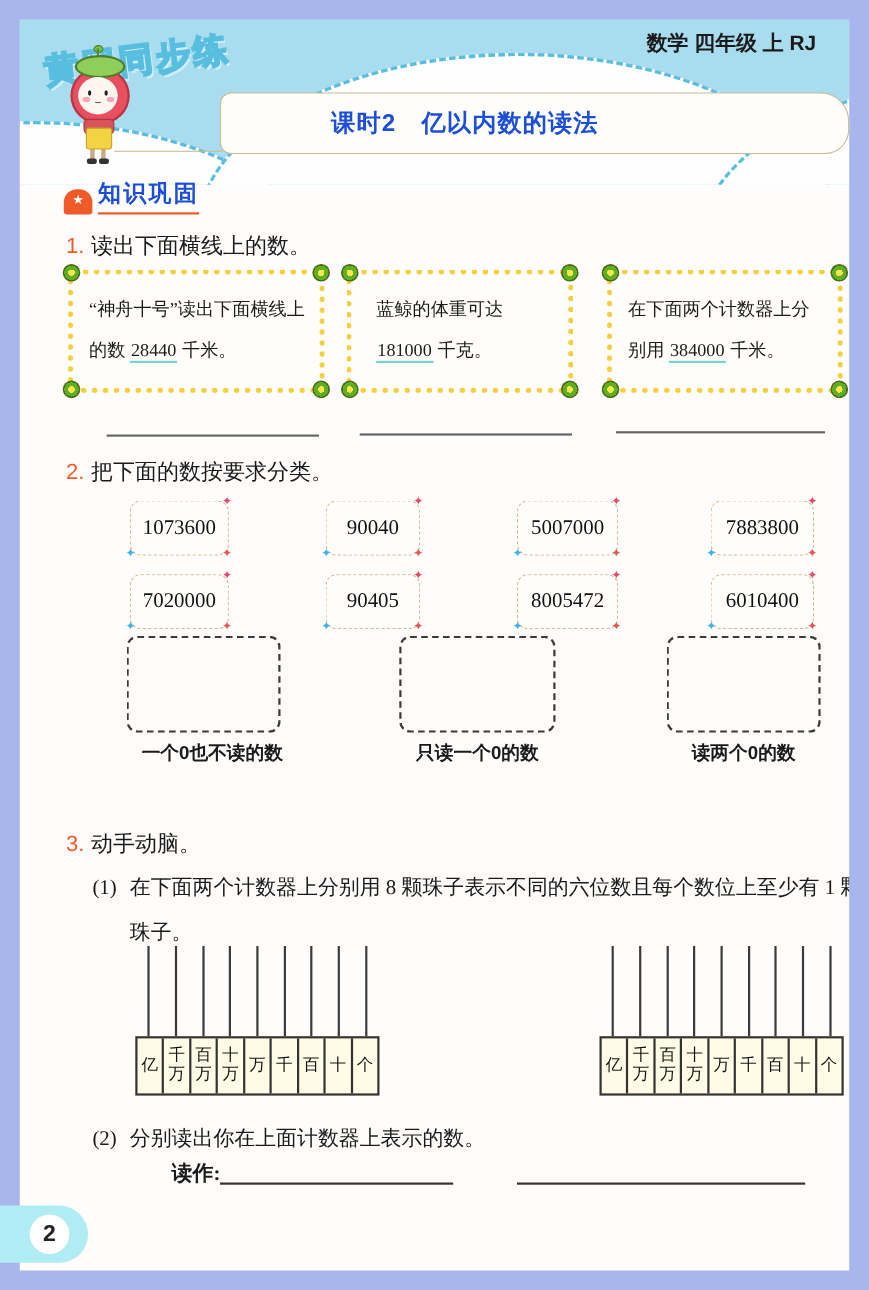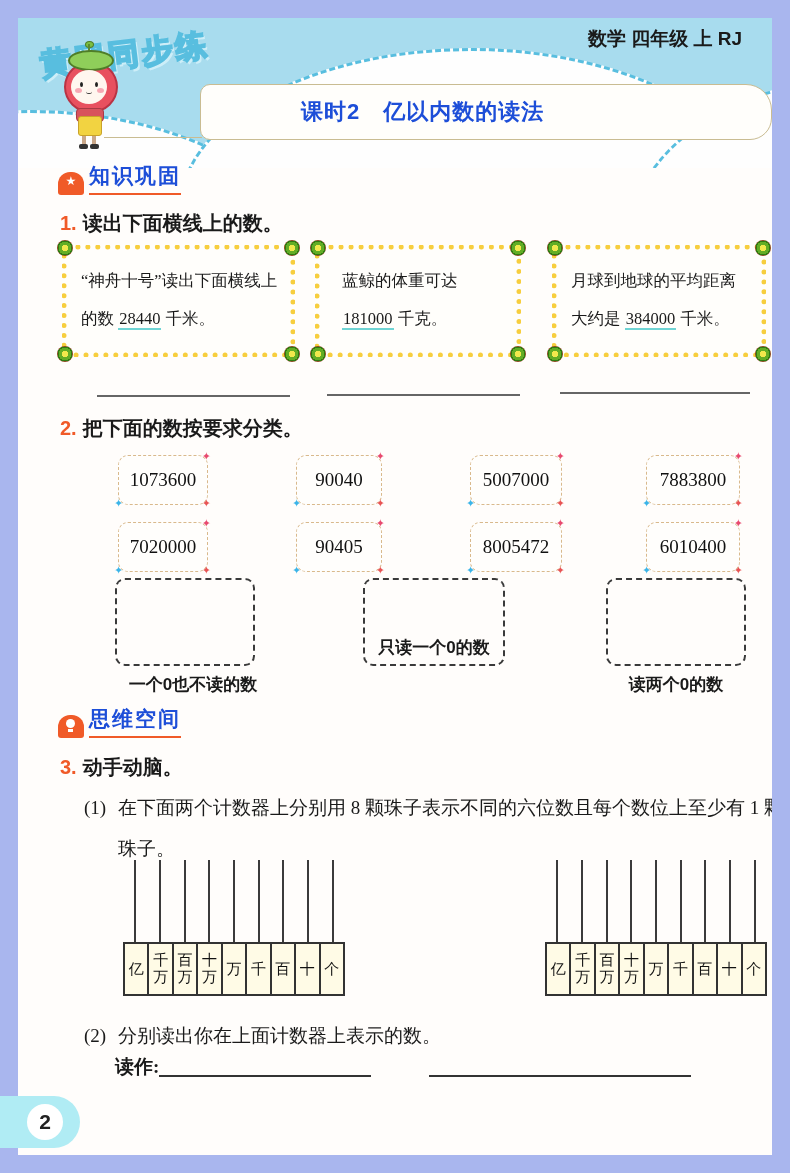--- a/index.html
+++ b/index.html
@@ -39,21 +39,21 @@
 
   
   .section{position:absolute;display:flex;align-items:flex-end;z-index:3;}
   .badge-icon{width:26px;height:23px;background:#f05a28;border-radius:12px 12px 3px 3px;position:relative;margin-right:5px;}
   .badge-icon.star::after{content:"★";position:absolute;left:0;right:0;top:2px;text-align:center;font-size:12px;color:#fff;}
   .badge-icon .bulb{position:absolute;left:8px;top:4px;width:9px;height:9px;background:#fff;border-radius:50%;}
   .badge-icon .bulb-base{position:absolute;left:10px;top:14px;width:5px;height:3px;background:#fff;}
   .section-label{font-size:21px;font-weight:bold;color:#1d4ed8;letter-spacing:2px;border-bottom:2.5px solid #f05a28;padding-bottom:3px;}
 
   
-  .q-head{position:absolute;font-size:20px;font-weight:bold;color:#1a1a1a;z-index:3;}
+  .q-head{position:absolute;font-size:20px;font-weight:normal;color:#1a1a1a;z-index:3;}
   .q-num{color:#f05a28;margin-right:6px;}
 
   
   .fruit-box{position:absolute;height:112px;border:5px dotted #f7ce3e;border-radius:6px;box-sizing:border-box;background:#fffefb;font-family:"Liberation Serif",serif;font-size:16.5px;color:#1a1a1a;line-height:2.3;padding:12px 10px 4px 14px;z-index:2;}
   .fruit-box .kiwi{position:absolute;width:16px;height:16px;border-radius:50%;background:radial-gradient(circle,#f2e84c 0 3px,#63ad25 3px 6.5px,#2f7a12 6.5px 7.5px,#8a4a20 7.5px);}
   .kiwi.tl{left:-10px;top:-10px;} .kiwi.tr{right:-10px;top:-10px;}
   .kiwi.bl{left:-10px;bottom:-10px;} .kiwi.br{right:-10px;bottom:-10px;}
   .uval{border-bottom:2px solid #6fd4d4;padding:0 1px;}
 
   .ans-line{position:absolute;height:2px;background:#666;z-index:2;}
@@ -74,21 +74,21 @@
   .hang .marker{position:absolute;left:0;top:0;}
 
   .counter{position:absolute;width:222px;z-index:2;}
   .pv-rods{display:flex;height:82px;}
   .rod-slot{flex:1;display:flex;justify-content:center;}
   .rod{width:2px;background:#3b3b3b;height:100%;}
   .pv-cells{display:flex;border:2px solid #333;background:#fffbe6;}
   .pv-cell{flex:1;height:48px;display:flex;align-items:center;justify-content:center;font-family:"Liberation Serif",serif;font-size:15px;line-height:1.12;text-align:center;word-break:break-all;padding:1px;color:#111;}
   .pv-cell + .pv-cell{border-left:2px solid #333;}
 
-  .read-row{position:absolute;z-index:2;font-family:"Liberation Serif",serif;font-size:19px;font-weight:600;color:#1a1a1a;}
+  .read-row{position:absolute;z-index:2;font-family:"Liberation Serif",serif;font-size:19px;font-weight:600;color:#1a1a1a;margin-left:41px;}
   .read-line{display:inline-block;height:1px;border-bottom:2px solid #333;vertical-align:-4px;}
 
   
   .page-tab{position:absolute;left:0;top:1096px;width:80px;height:52px;background:#b0ecf4;border-radius:0 26px 26px 0;z-index:8;}
   .page-tab .circle{position:absolute;left:27px;top:8px;width:36px;height:36px;background:#fff;border-radius:50%;display:flex;align-items:center;justify-content:center;font-size:21px;font-weight:bold;color:#222;}
 </style>
 </head>
 <body>
 
 <div class="frame">
@@ -142,21 +142,21 @@
 
     <div class="fruit-box" style="left:297px;top:227px;width:206px;padding-left:22px;">
       <span class="kiwi tl"></span><span class="kiwi tr"></span>
       <span class="kiwi bl"></span><span class="kiwi br"></span>
       <span>蓝鲸的体重可达 </span><span class="uval">181000</span><span> 千克。</span>
     </div>
 
     <div class="fruit-box" style="left:534px;top:227px;width:214px;">
       <span class="kiwi tl"></span><span class="kiwi tr"></span>
       <span class="kiwi bl"></span><span class="kiwi br"></span>
-      <span>月球到地球的平均距离大约是 </span><span class="uval">384000</span><span> 千米。</span>
+      <span>在下面两个计数器上分别用 </span><span class="uval">384000</span><span> 千米。</span>
     </div>
 
     <div class="ans-line" style="left:79px;top:377px;width:193px;"></div>
     <div class="ans-line" style="left:309px;top:376px;width:193px;"></div>
     <div class="ans-line" style="left:542px;top:374px;width:190px;"></div>
 
     <div class="q-head" style="left:42px;top:397px;">
       <span class="q-num">2.</span><span>把下面的数按要求分类。</span>
     </div>
 
@@ -208,30 +208,23 @@
         <span class="st bl">✦</span>
         <span class="st br">✦</span>
       <span>6010400</span>
     </div>
 
     <div class="dash-box" style="left:97px;top:560px;width:140px;"></div>
     <div class="dash-box" style="left:345px;top:560px;width:142px;"></div>
     <div class="dash-box" style="left:588px;top:560px;width:140px;"></div>
 
     <div class="cat-label" style="left:90px;top:655px;">一个0也不读的数</div>
-    <div class="cat-label" style="left:331px;top:618px;text-align:center;">只读一个0的数</div>
+    <div class="cat-label" style="left:331px;top:655px;text-align:center;">只读一个0的数</div>
     <div class="cat-label" style="left:573px;top:655px;">读两个0的数</div>
 
-    <div class="section" style="left:40px;top:687px;">
-      <span class="badge-icon">
-          <span class="bulb"></span>
-          <span class="bulb-base"></span>
-        </span>
-      <span class="section-label">思维空间</span>
-    </div>
 
     <div class="q-head" style="left:42px;top:736px;">
       <span class="q-num">3.</span><span>动手动脑。</span>
     </div>
 
     <div class="body-text hang" style="left:66px;top:770px;width:676px;">
       <span class="marker">(1)</span>
       <span>在下面两个计数器上分别用 8 颗珠子表示不同的六位数且每个数位上至少有 1 颗珠子。</span>
     </div>
 

